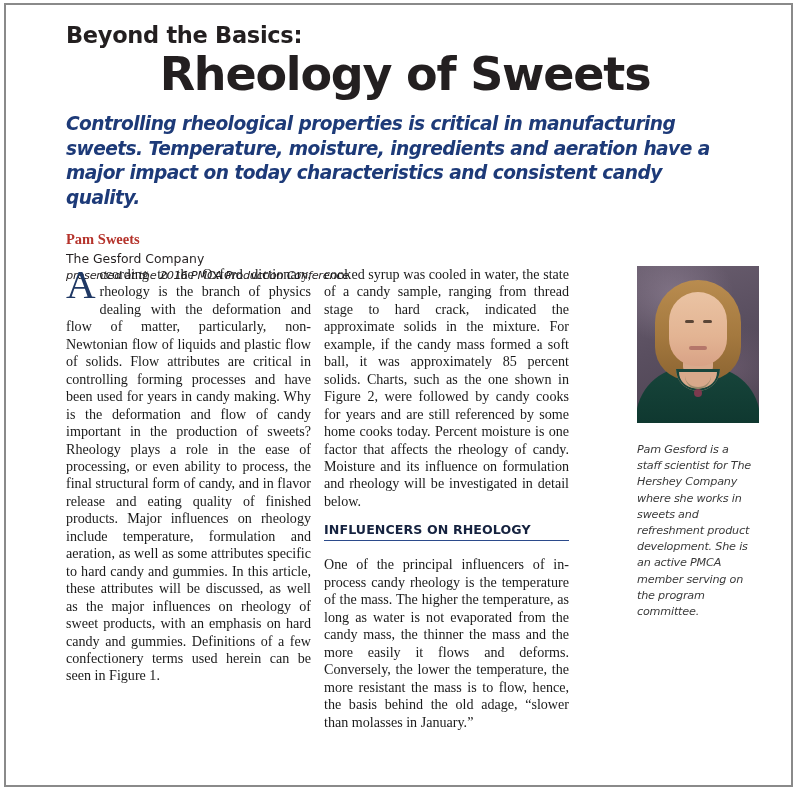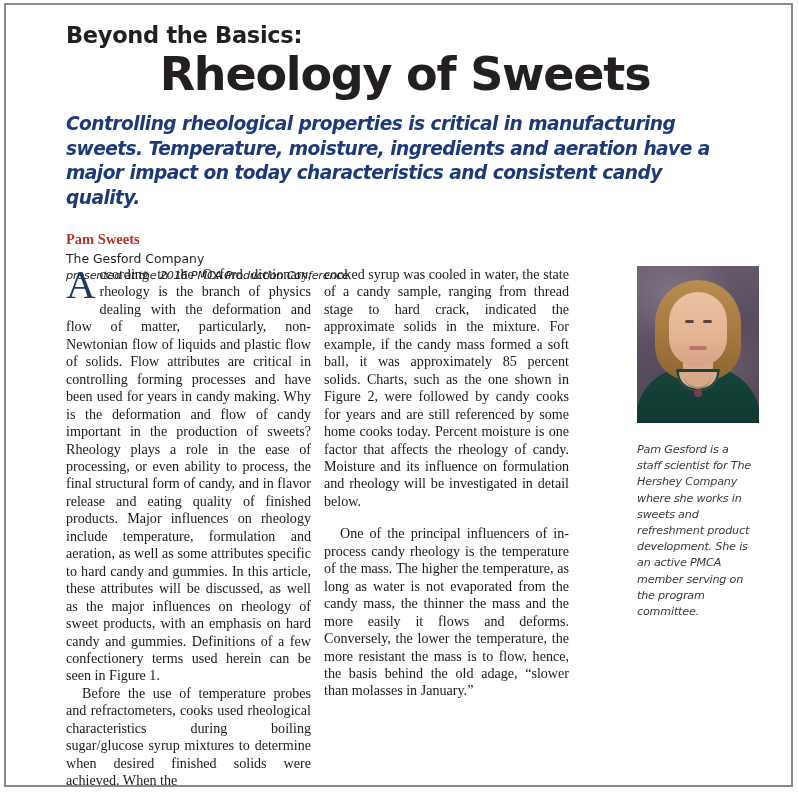--- a/index.html
+++ b/index.html
@@ -298,25 +298,25 @@
       <div class="byline-name">Pam Sweets</div>
       <div class="byline-org">The Gesford Company</div>
       <div class="byline-event">presented at the 2016 PMCA Production Conference</div>
     </div>
   </div>
 
   <div id="cols">
 
     <div class="col" id="col1">
       <p class="body-text dropcap-para"><span class="dropcap">A</span><span>ccording to the Oxford dictionary, rheology is the branch of physics dealing with the deformation and flow of matter, particularly, non-Newtonian flow of liquids and plastic flow of solids. Flow attributes are critical in controlling forming processes and have been used for years in candy making. Why is the deformation and flow of candy important in the production of sweets? Rheology plays a role in the ease of processing, or even ability to process, the final structural form of candy, and in flavor release and eating quality of finished products. Major influences on rheology include temperature, formulation and aeration, as well as some attributes specific to hard candy and gummies. In this article, these attributes will be discussed, as well as the major influences on rheology of sweet products, with an emphasis on hard candy and gummies. Definitions of a few confectionery terms used herein can be seen in Figure 1.</span></p>
-      <p class="body-text">Before the use of temperature probes and refractometers, cooks used rheological characteristics during boiling sugar/glucose syrup mixtures to determine when desired finished solids were achieved. When the</p>
     </div>
 
     <div class="col" id="col2">
       <p class="body-text">cooked syrup was cooled in water, the state of a candy sample, ranging from thread stage to hard crack, indicated the approximate solids in the mixture. For example, if the candy mass formed a soft ball, it was approximately 85 percent solids. Charts, such as the one shown in Figure 2, were followed by candy cooks for years and are still referenced by some home cooks today. Percent moisture is one factor that affects the rheology of candy. Moisture and its influence on formulation and rheology will be investigated in detail below.</p>
+      <h2 class="section-head">INFLUENCERS ON RHEOLOGY</h2>
       <p class="body-text after-head">One of the principal influencers of in-process candy rheology is the temperature of the mass. The higher the temperature, as long as water is not evaporated from the candy mass, the thinner the mass and the more easily it flows and deforms. Conversely, the lower the temperature, the more resistant the mass is to flow, hence, the basis behind the old adage, “slower than molasses in January.”</p>
     </div>
 
     <div class="col" id="col3">
       <div class="photo-wrap">
         <div class="photo">
           <div class="ph-body"></div>
           <div class="ph-hair-back"></div>
           <div class="ph-neck"></div>
           <div class="ph-face"></div>

